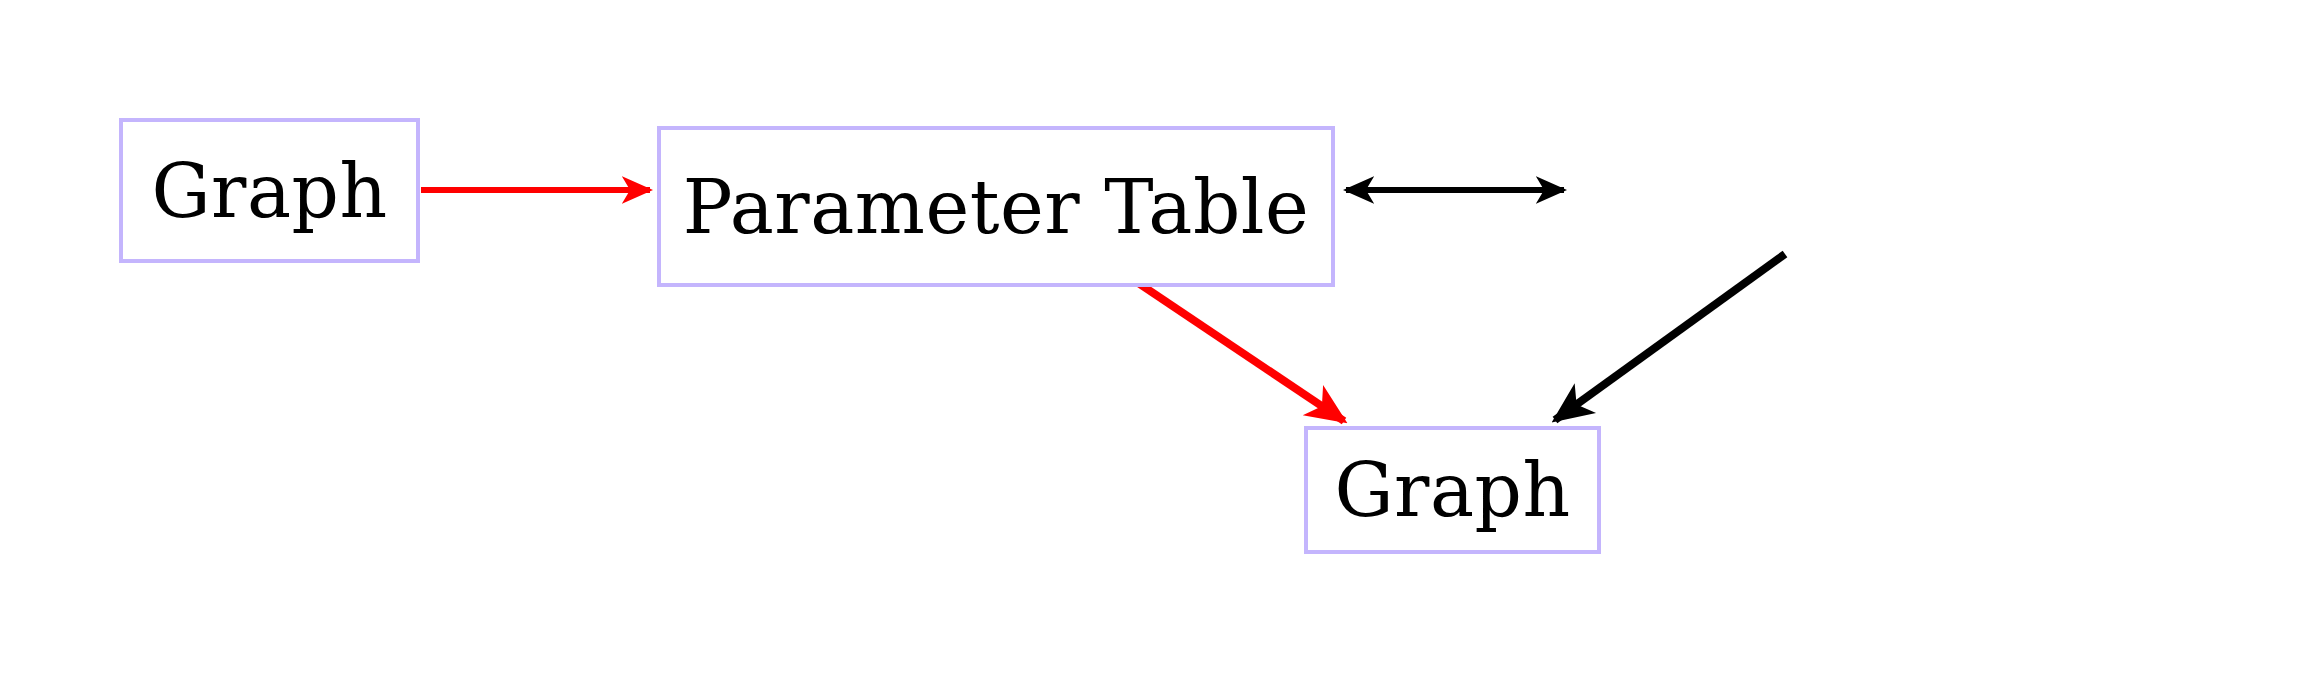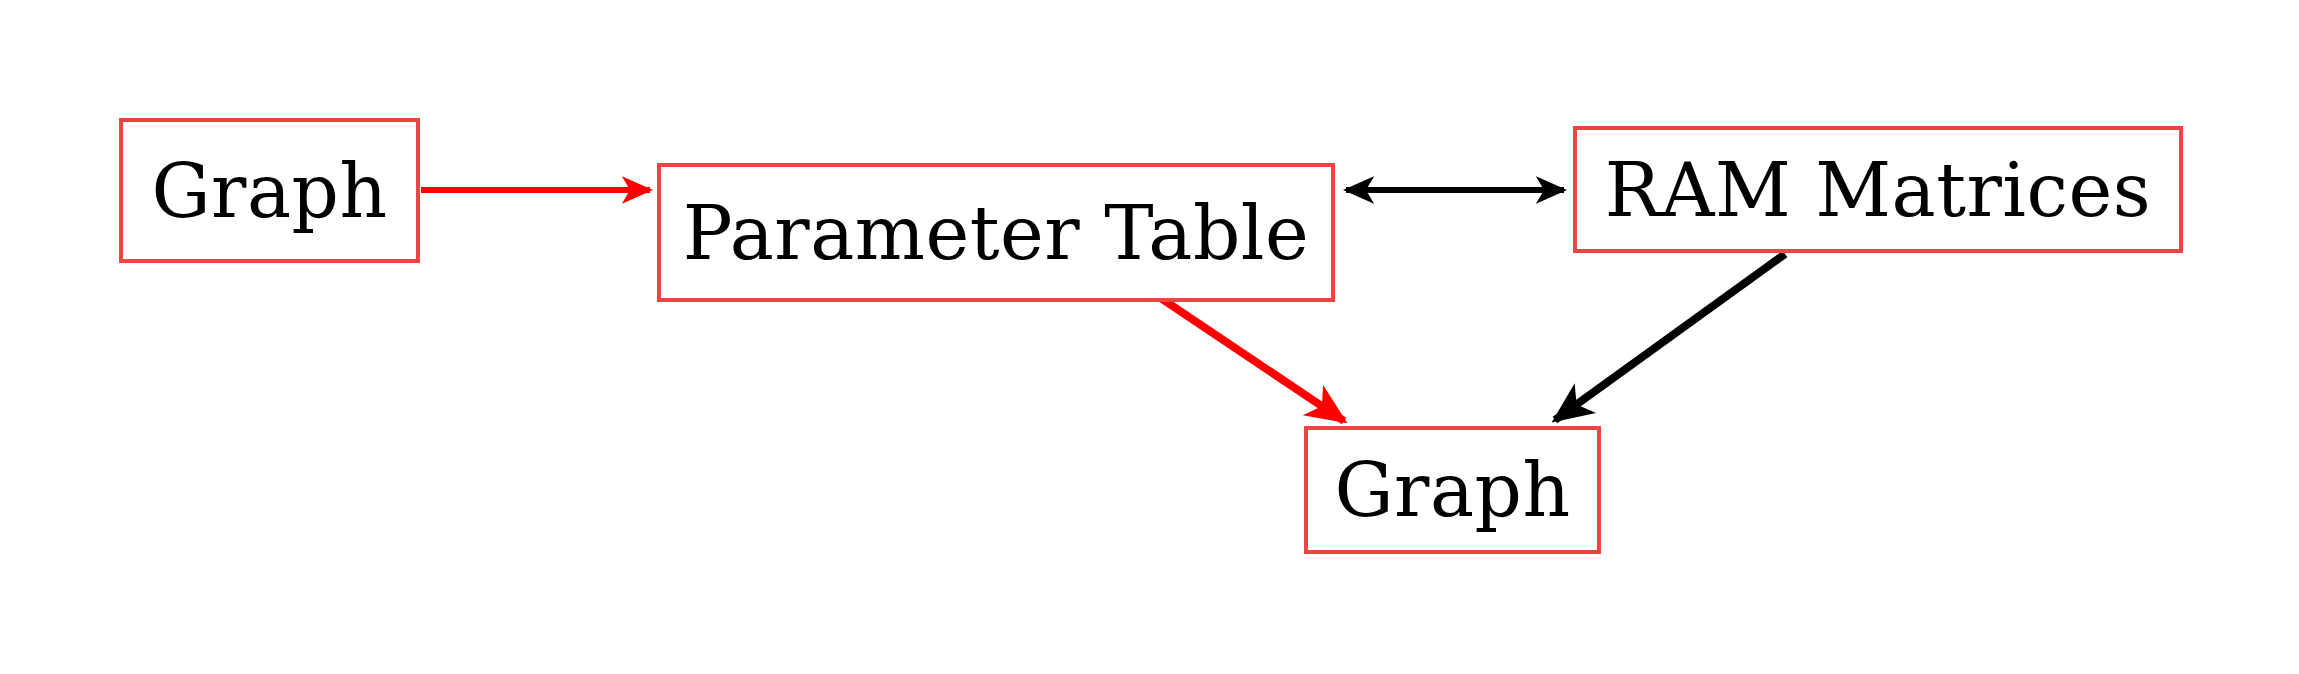--- a/index.html
+++ b/index.html
@@ -23,35 +23,35 @@
     left: 0;
     top: 0;
     width: 2299px;
     height: 674px;
     pointer-events: none;
   }
   .node {
     position: absolute;
     box-sizing: border-box;
     background: #ffffff;
-    border: 4px solid #ef4444;
+    border: 4px solid #c4b5fd;
     display: flex;
     align-items: center;
     justify-content: center;
     z-index: 2;
   }
   .node-label {
     font-family: "DejaVu Serif", "Liberation Serif", serif;
     font-weight: 400;
     color: #000000;
     white-space: nowrap;
     letter-spacing: 0.5px;
   }
   #node-graph       { left: 119px; top: 118px; width: 301px; height: 145px; }
-  #node-parameter-table { left: 657px; top: 126px; width: 678px; height: 139px; margin-top: 37px; }
+  #node-parameter-table { left: 657px; top: 126px; width: 678px; height: 161px; }
   #node-ram-matrices    { left: 1573px; top: 126px; width: 610px; height: 127px; }
   #node-model       { left: 1304px; top: 426px; width: 297px; height: 128px; }
   #node-graph .node-label           { font-size: 74px; }
   #node-parameter-table .node-label { font-size: 74px; }
   #node-ram-matrices .node-label    { font-size: 74px; }
   #node-model .node-label           { font-size: 74px; }
 </style>
 </head>
 <body>
 
@@ -80,21 +80,18 @@
   </svg>
 
   <div class="node" id="node-graph">
     <span class="node-label">Graph</span>
   </div>
 
   <div class="node" id="node-parameter-table">
     <span class="node-label">Parameter Table</span>
   </div>
 
-  <div class="node" id="node-ram-matrices">
-    <span class="node-label">RAM Matrices</span>
-  </div>
 
   <div class="node" id="node-model">
     <span class="node-label">Graph</span>
   </div>
 
 </div>
 
 </body></html>

